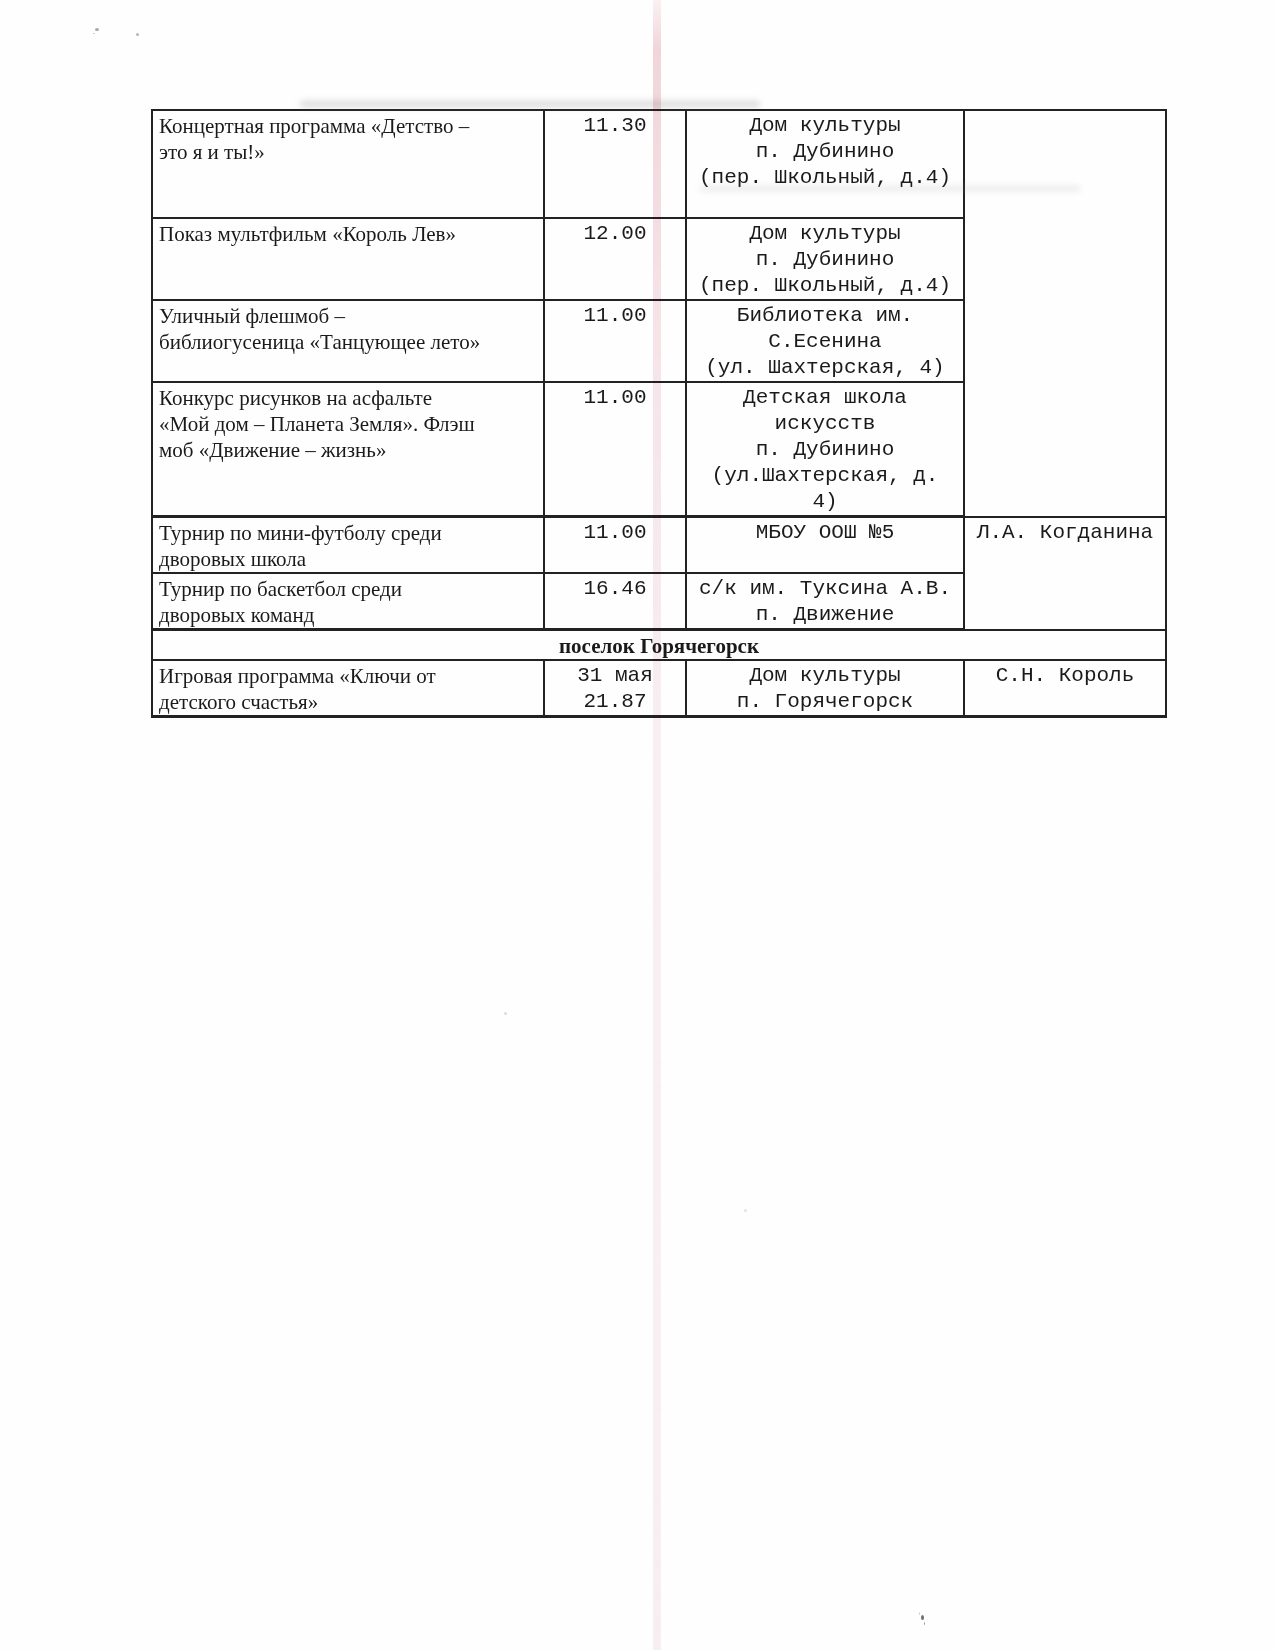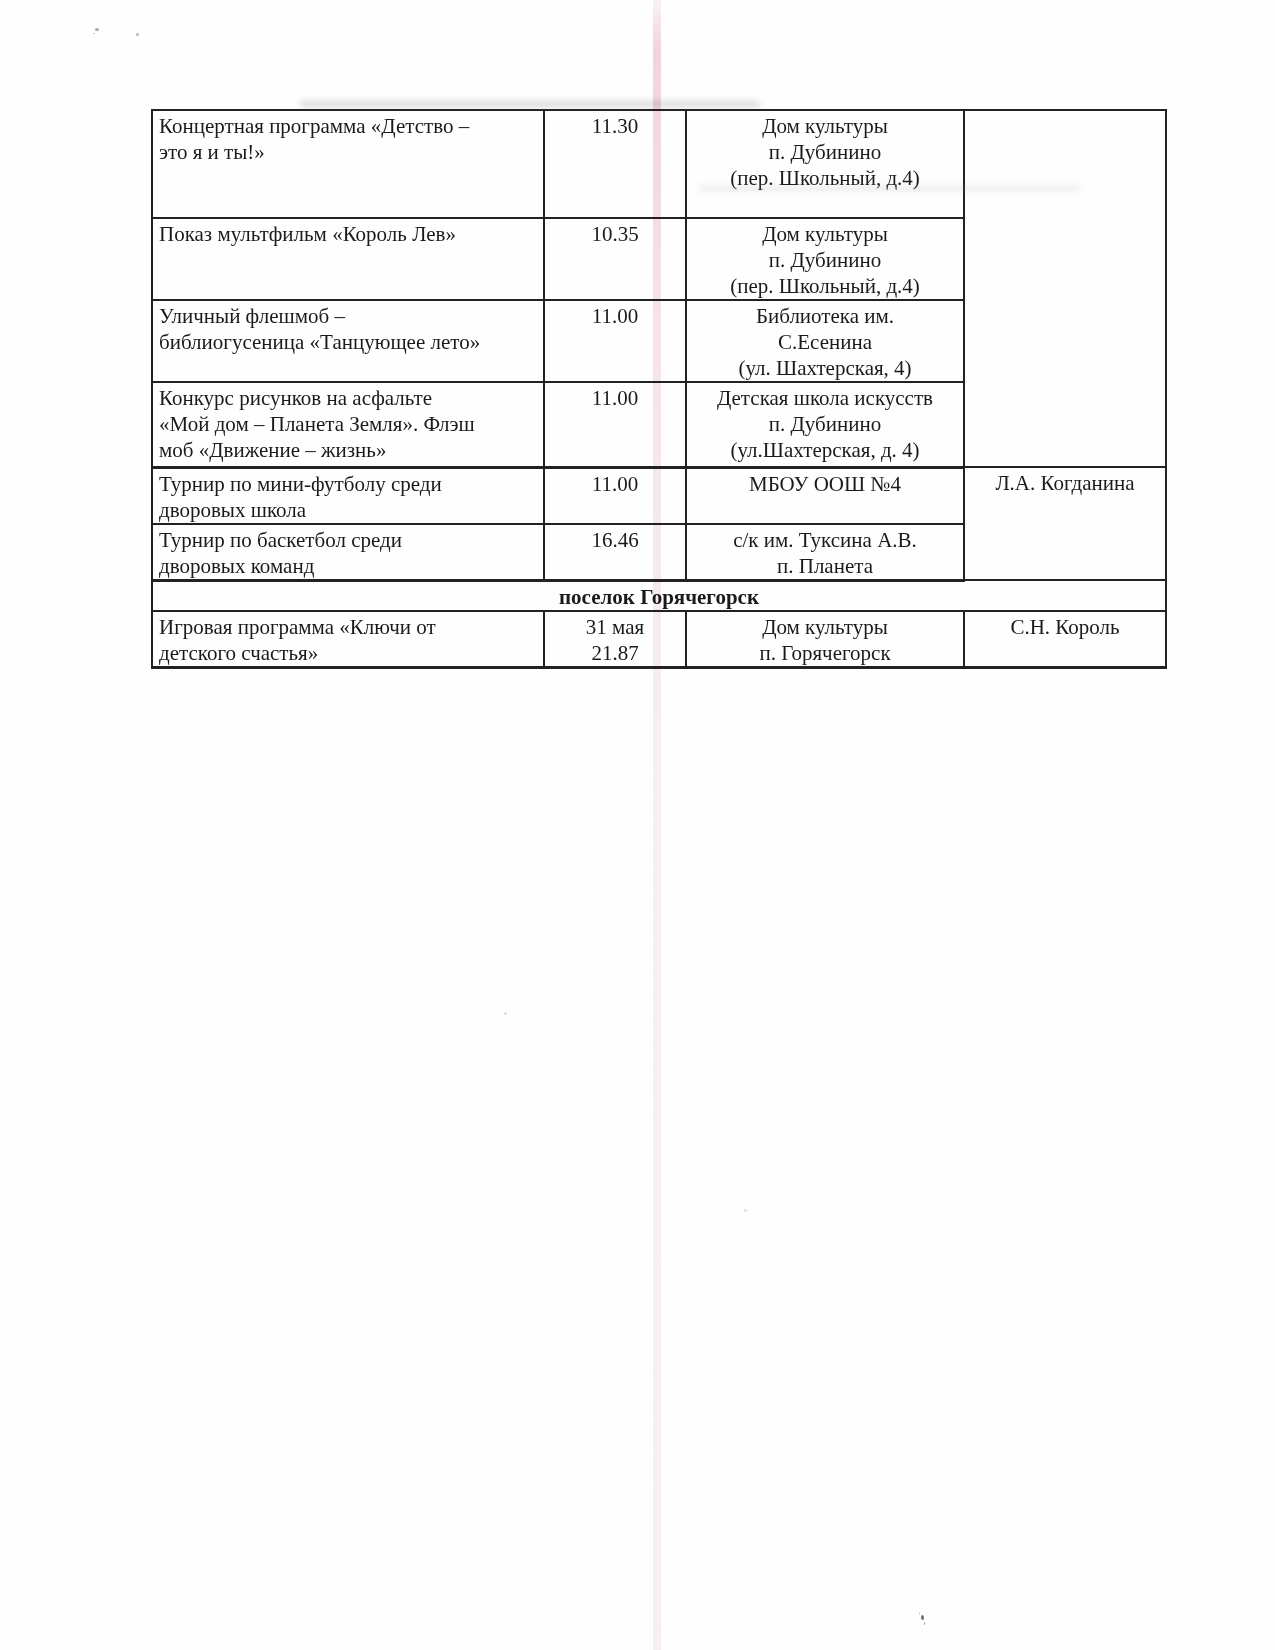--- a/index.html
+++ b/index.html
@@ -16,21 +16,21 @@
   }
   table.schedule td{
     border:2px solid #222;
     vertical-align:top;
     padding:2px 6px 0 6px;
     font-size:21px;line-height:26px;
     white-space:pre-line;
     overflow:hidden;
   }
   td.c-event{text-align:left;padding-left:9px;}
-  td.c-time,td.c-loc,td.c-resp{text-align:center;}
+  td.c-time,td.c-loc,td.c-resp{text-align:center;font-family:Liberation Mono, monospace;}
   tr.thickb td{border-bottom-width:3px;margin-left:24px;}
   td.section{
     text-align:center;font-weight:bold;padding-top:1px;
     border-top-width:3px;border-bottom-width:2px;
   }
   
   .streak{
     position:absolute;top:0;left:653px;width:8px;height:1650px;
     background:linear-gradient(180deg,
       rgba(236,196,203,0.22) 0%,
@@ -75,21 +75,21 @@
         <td class="c-event">Концертная программа «Детство –
 это я и ты!»</td>
         <td class="c-time">11.30</td>
         <td class="c-loc">Дом культуры
 п. Дубинино
 (пер. Школьный, д.4)</td>
         <td class="c-resp" rowspan="4"></td>
       </tr>
       <tr style="height:66px">
         <td class="c-event">Показ мультфильм «Король Лев»</td>
-        <td class="c-time">10.35</td>
+        <td class="c-time">12.00</td>
         <td class="c-loc">Дом культуры
 п. Дубинино
 (пер. Школьный, д.4)</td>
       </tr>
       <tr style="height:80px">
         <td class="c-event">Уличный флешмоб –
 библиогусеница «Танцующее лето»</td>
         <td class="c-time">11.00</td>
         <td class="c-loc">Библиотека им.
 С.Есенина
@@ -101,29 +101,29 @@
 моб «Движение – жизнь»</td>
         <td class="c-time">11.00</td>
         <td class="c-loc">Детская школа искусств
 п. Дубинино
 (ул.Шахтерская, д. 4)</td>
       </tr>
       <tr style="height:53px">
         <td class="c-event">Турнир по мини-футболу среди
 дворовых школа</td>
         <td class="c-time">11.00</td>
-        <td class="c-loc">МБОУ ООШ №4</td>
+        <td class="c-loc">МБОУ ООШ №5</td>
         <td class="c-resp" rowspan="2">Л.А. Когданина</td>
       </tr>
       <tr style="height:55px" class="thickb">
         <td class="c-event">Турнир по баскетбол среди
 дворовых команд</td>
         <td class="c-time">16.46</td>
         <td class="c-loc">с/к им. Туксина А.В.
-п. Планета</td>
+п. Движение</td>
       </tr>
       <tr style="height:30px">
         <td class="section" colspan="4">поселок Горячегорск</td>
       </tr>
       <tr style="height:51px" class="thickb">
         <td class="c-event">Игровая программа «Ключи от
 детского счастья»</td>
         <td class="c-time">31 мая
 21.87</td>
         <td class="c-loc">Дом культуры

